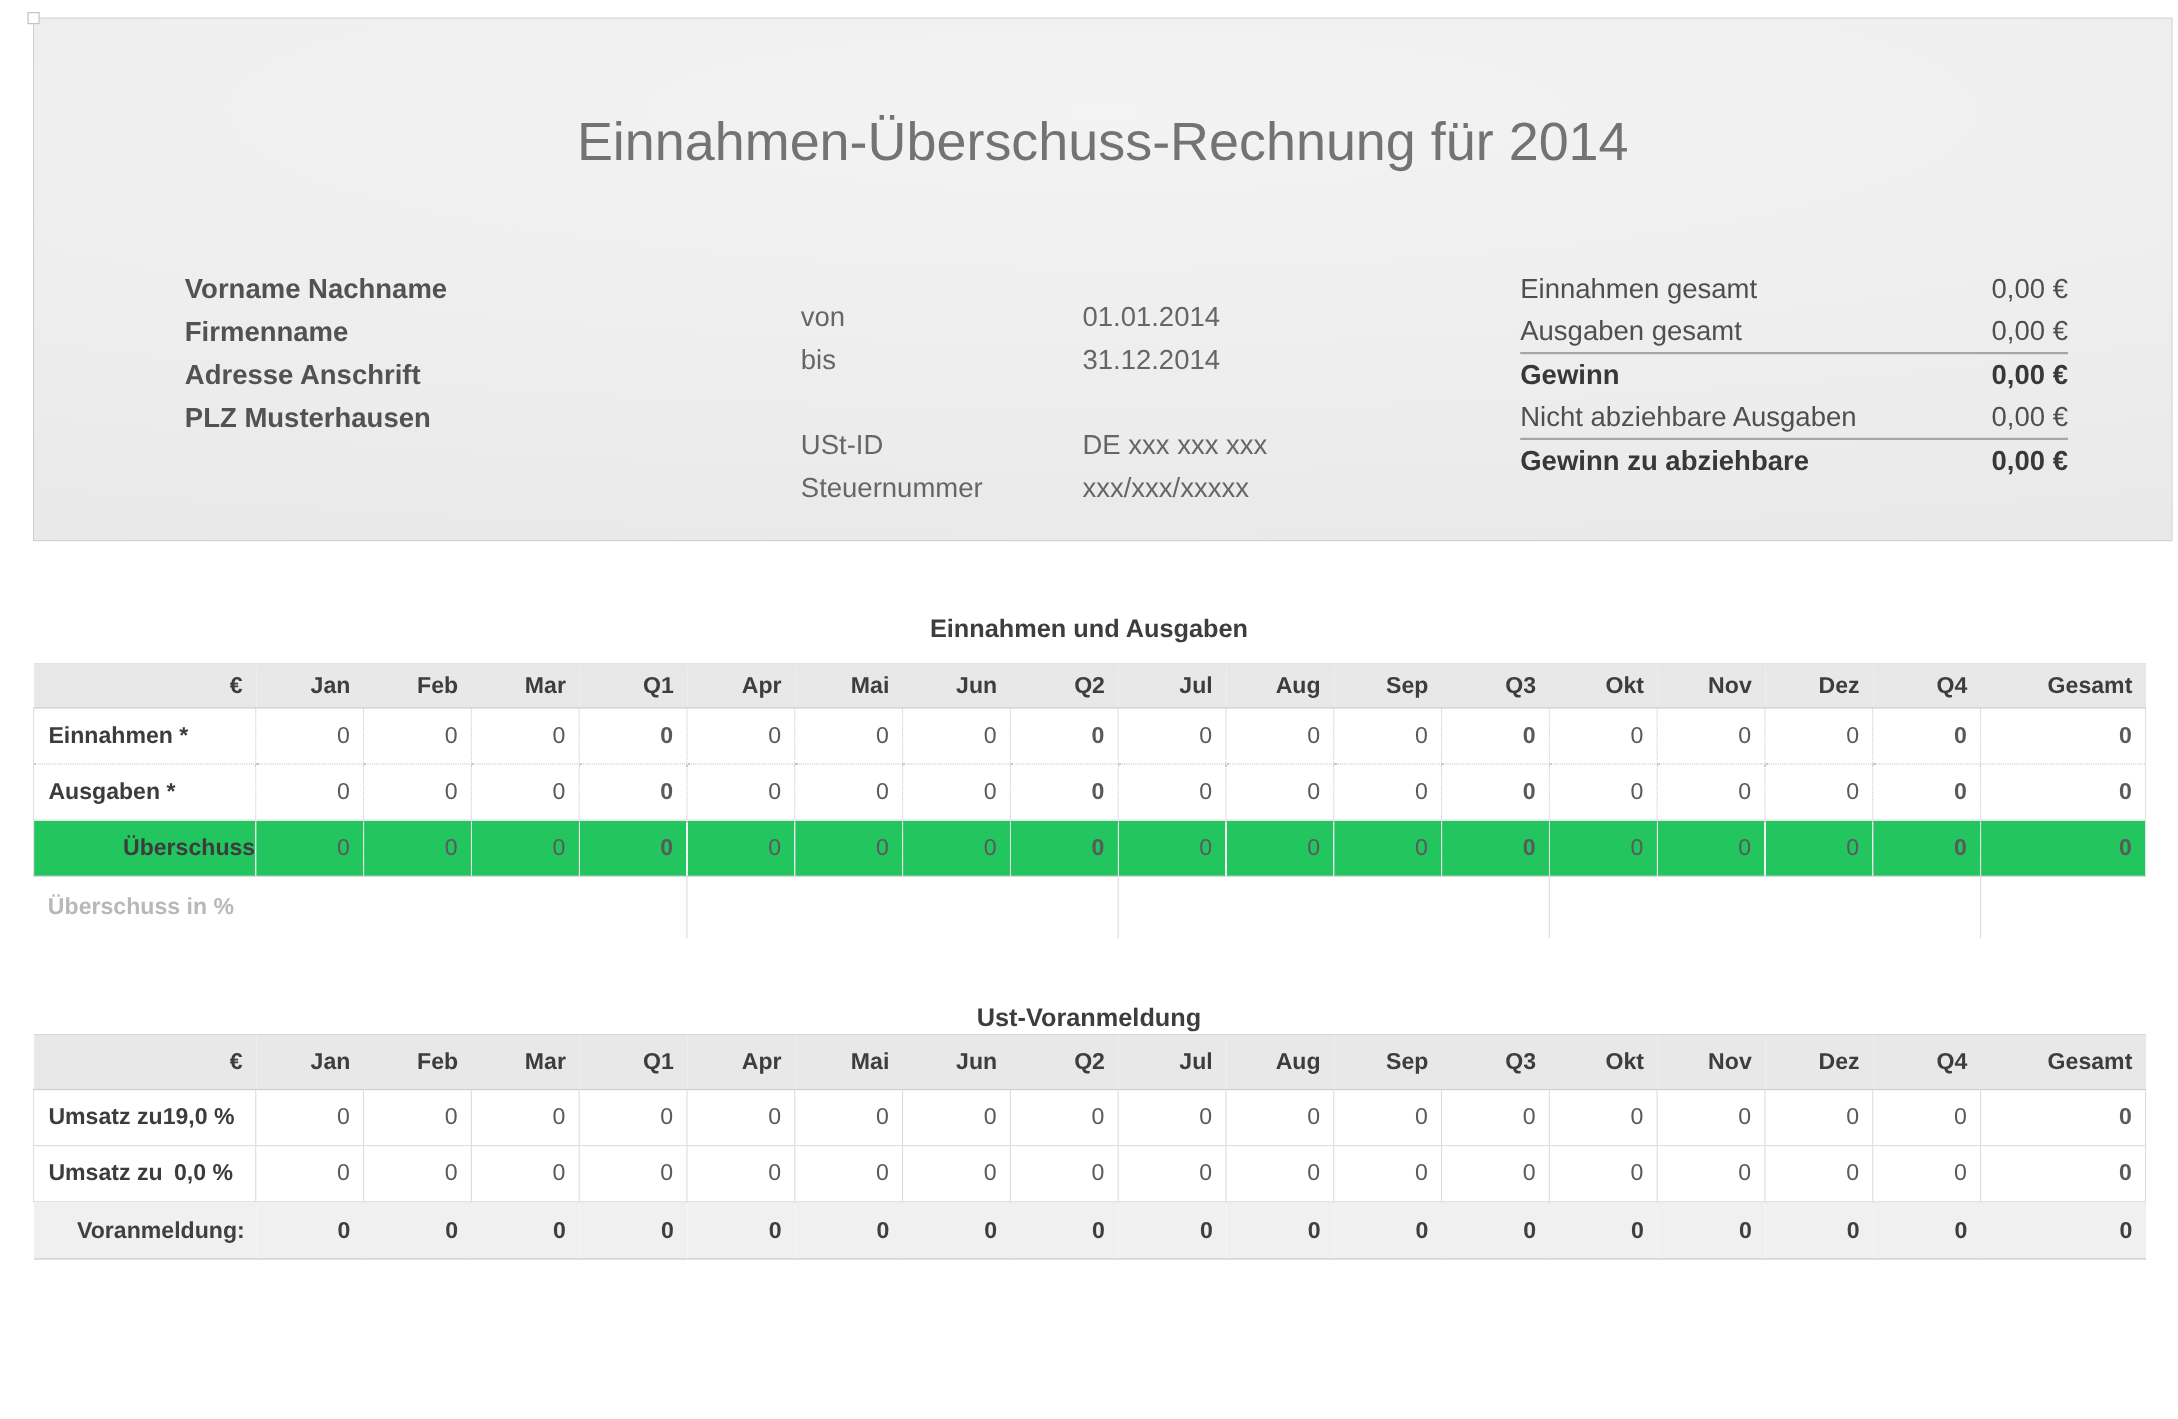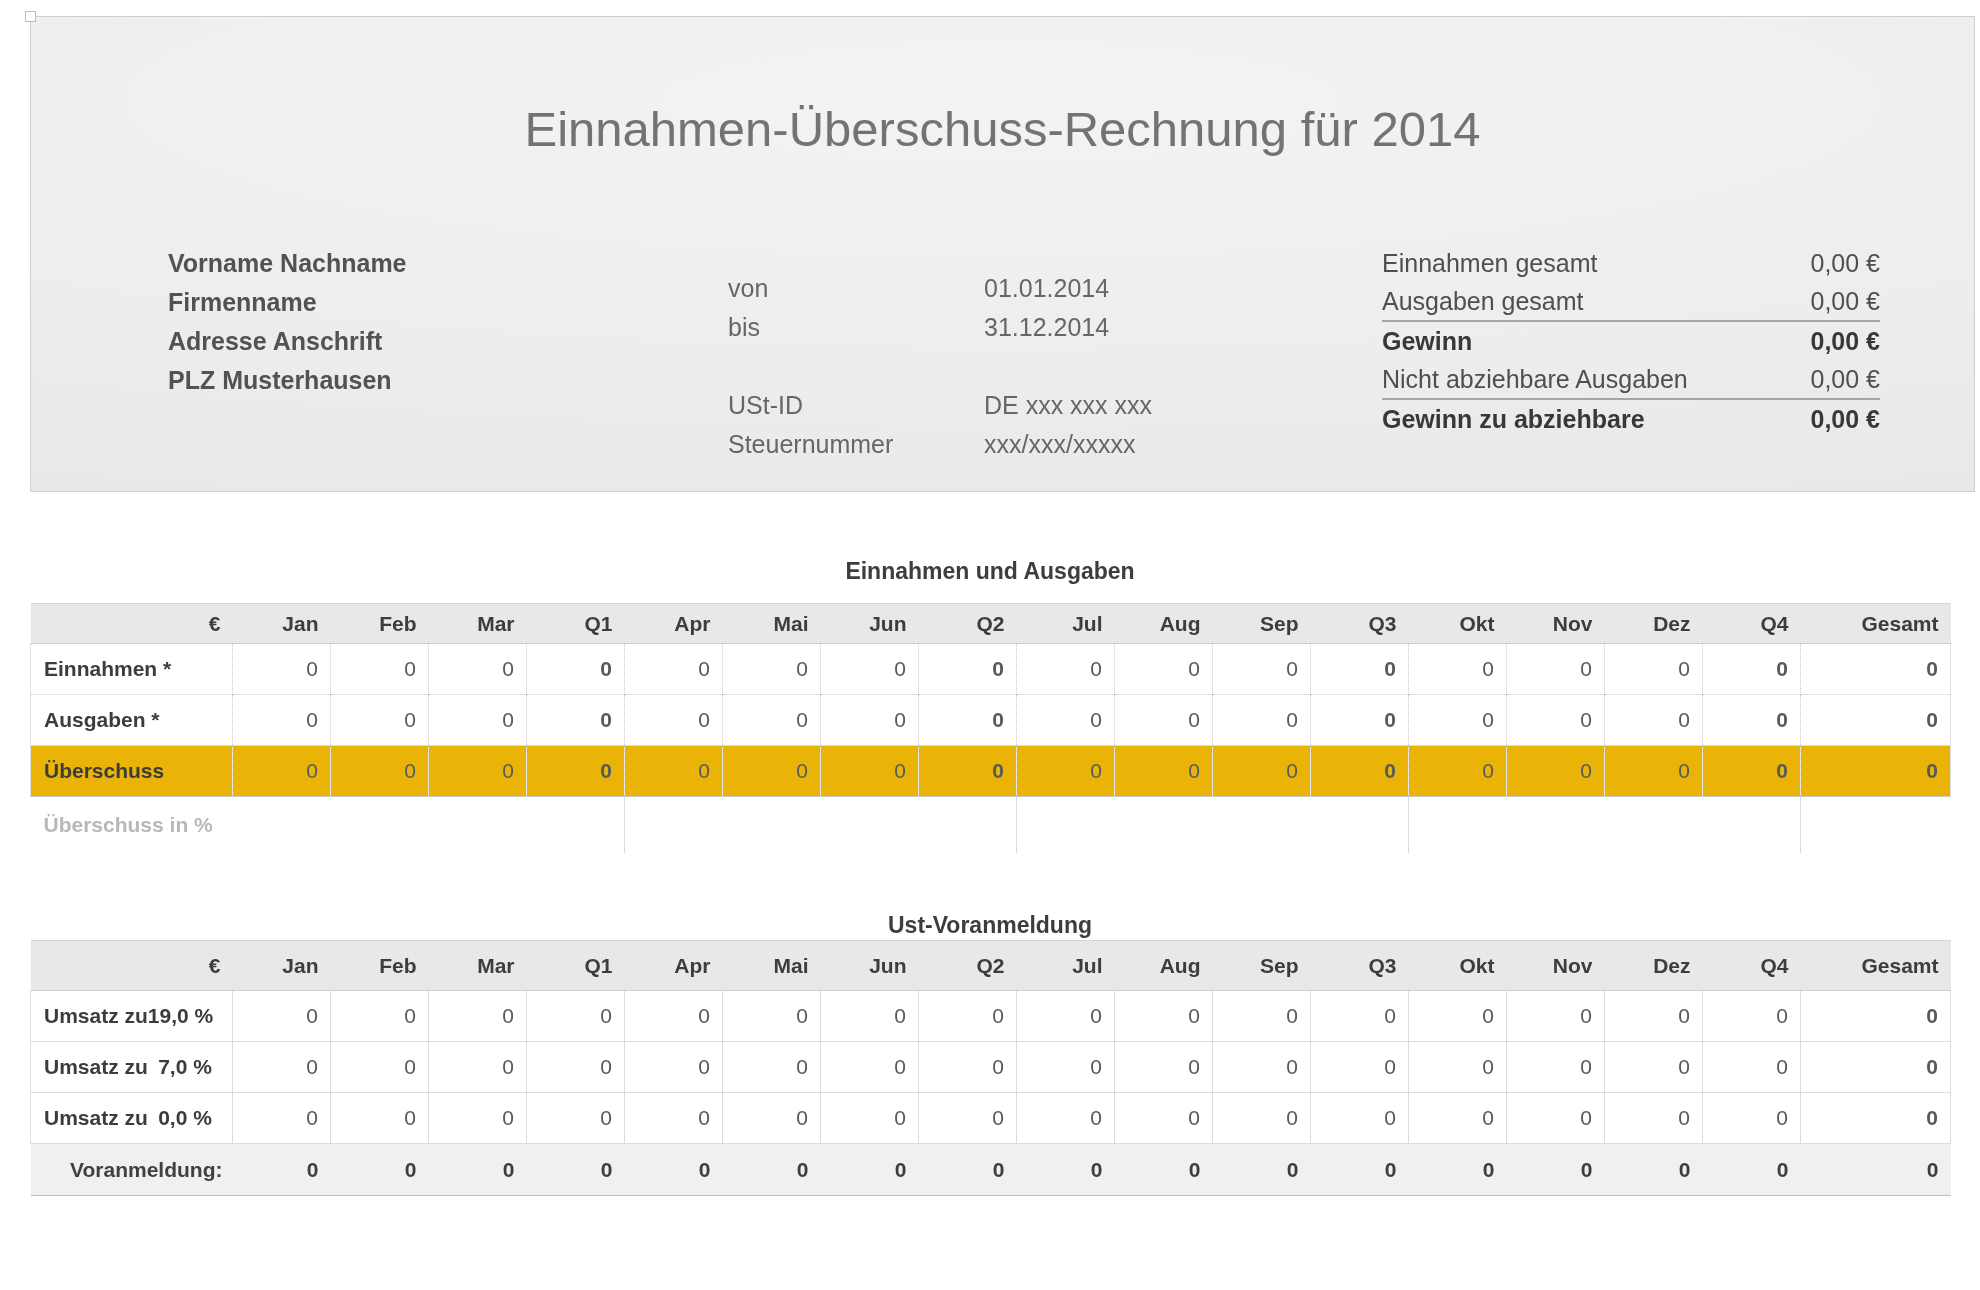--- a/index.html
+++ b/index.html
@@ -66,21 +66,21 @@
   .rp { display:inline-block; min-width:64px; text-align:right; }
 
   
   #income-table { top:603px; }
   #income-table th { height:39px; }
   #income-table tbody tr.data td { border-right:1px dotted #c8c8c8; }
   #income-table tbody tr.data td:first-child { border-left:1px solid #e0e0e0; }
   #income-table tbody tr.data td:last-child { border-right:1px solid #e0e0e0; }
   #income-table tr.r0 td { border-bottom:1px dotted #c8c8c8; }
   #income-table tr.r1 td { border-bottom:1px solid #dbdbdb; }
-  #income-table tr.r2 td { background:#eab308; border-bottom:1px solid #cbcbcb; }
+  #income-table tr.r2 td { background:#22c55e; border-bottom:1px solid #cbcbcb;text-align:right; }
   #income-table tr.pct td { border:none; background:transparent; height:56px; }
   #income-table tr.pct td.qend { border-right:1px solid #dcdcdc; }
   #income-table tr.pct td.label { color:#b8b8b8; }
 
   
   #vat-table { top:940px; }
   #vat-table th { height:49px; }
   #vat-table tbody tr.data td { border-right:1px solid #dcdcdc; border-bottom:1px solid #dcdcdc; }
   #vat-table tbody tr.data td:first-child { border-left:1px solid #e0e0e0; }
   #vat-table tr.vorsteuer td { border-bottom:1px solid #c6c6c6; }
@@ -342,40 +342,20 @@
         <td>0</td>
         <td>0</td>
         <td>0</td>
         <td>0</td>
         <td>0</td>
         <td>0</td>
         <td>0</td>
         <td class="g">0</td>
       </tr>
       <tr class="data">
-        <td class="label"><span class="rl">Umsatz zu</span><span class="rp">7,0 %</span></td>
-        <td>0</td>
-        <td>0</td>
-        <td>0</td>
-        <td>0</td>
-        <td>0</td>
-        <td>0</td>
-        <td>0</td>
-        <td>0</td>
-        <td>0</td>
-        <td>0</td>
-        <td>0</td>
-        <td>0</td>
-        <td>0</td>
-        <td>0</td>
-        <td>0</td>
-        <td>0</td>
-        <td class="g">0</td>
-      </tr>
-      <tr class="data">
         <td class="label"><span class="rl">Umsatz zu</span><span class="rp">0,0 %</span></td>
         <td>0</td>
         <td>0</td>
         <td>0</td>
         <td>0</td>
         <td>0</td>
         <td>0</td>
         <td>0</td>
         <td>0</td>
         <td>0</td>

